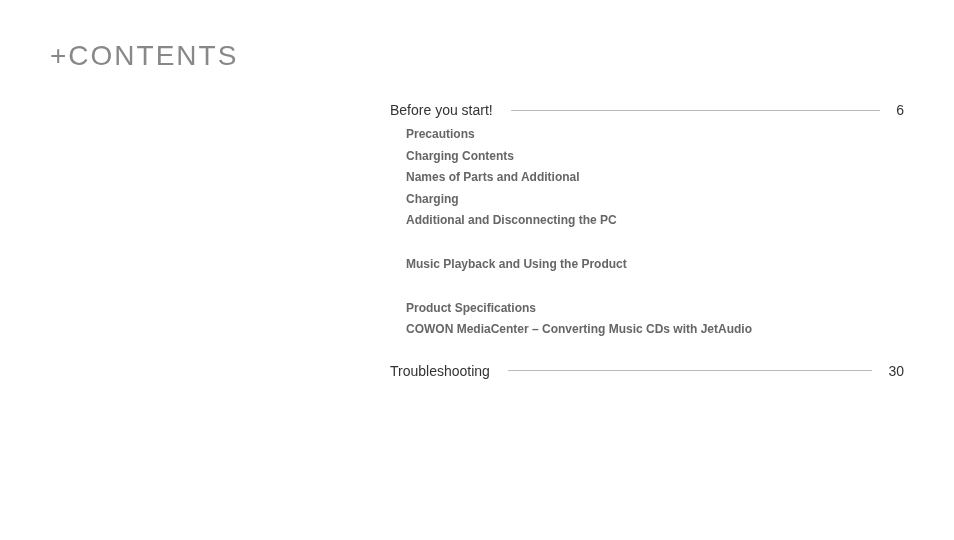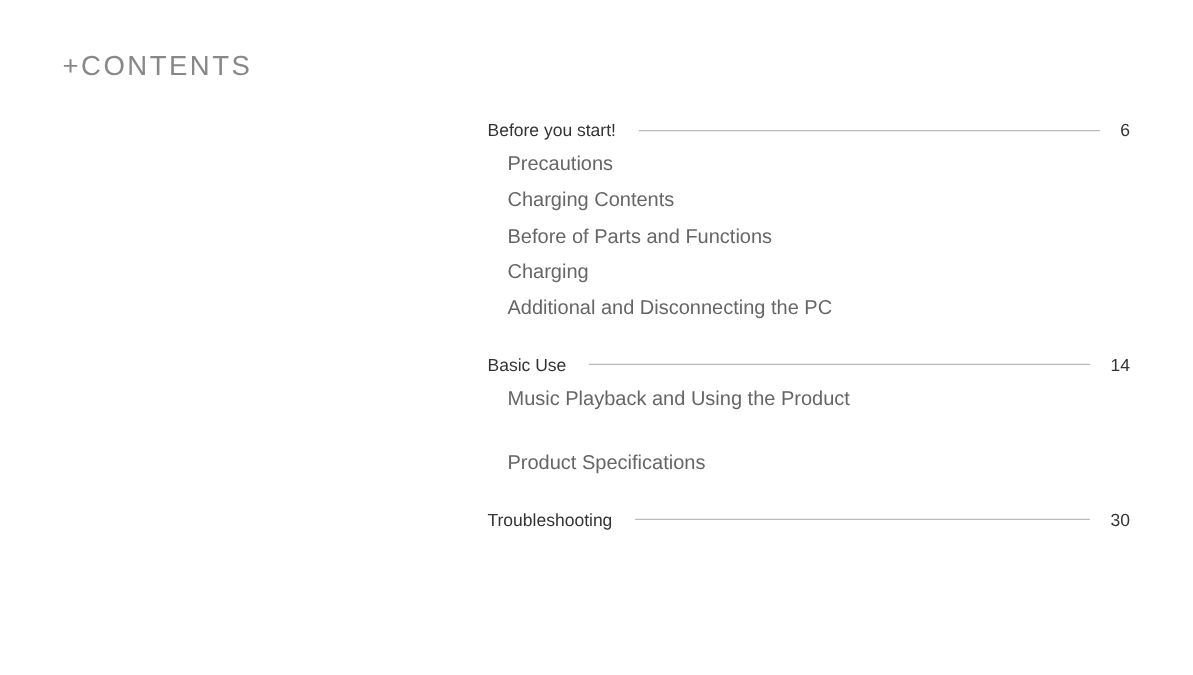--- a/index.html
+++ b/index.html
@@ -18,21 +18,21 @@
     }
 
     .page {
       width: 954px;
       height: 540px;
       padding: 40px 50px;
       position: relative;
     }
 
     .title {
-      font-size: 22px;
+      font-size: 28px;
       font-weight: 300;
       color: #555555;
       letter-spacing: 2px;
       margin-bottom: 30px;
     }
 
     .title span {
       color: #888888;
       font-weight: 300;
     }
@@ -73,24 +73,24 @@
       white-space: nowrap;
       margin-left: 8px;
     }
 
     .section-items {
       padding-left: 16px;
       margin-top: 4px;
     }
 
     .section-item {
-      font-size: 16px;
+      font-size: 12px;
       color: #666666;
       line-height: 1.8;
-      font-weight: 400;
+      font-weight: 700;
     }
   </style>
 </head>
 <body>
 
 <div class="page">
   <div class="title">
     <span>+</span><span>CONTENTS</span>
   </div>
 
@@ -98,38 +98,34 @@
 
   <div class="section">
         <div class="section-header">
           <span class="section-title">Before you start!</span>
           <span class="section-line"></span>
           <span class="section-page">6</span>
         </div>
         <div class="section-items">
           <div class="section-item">Precautions</div>
           <div class="section-item">Charging Contents</div>
-          <div class="section-item">Before of Parts and Functions</div>
+          <div class="section-item">Names of Parts and Additional</div>
           <div class="section-item">Charging</div>
           <div class="section-item">Additional and Disconnecting the PC</div>
         </div>
       </div>
       <div class="section">
-        <div class="section-header">
-          <span class="section-title">Basic Use</span>
-          <span class="section-line"></span>
-          <span class="section-page">14</span>
-        </div>
         <div class="section-items">
           <div class="section-item">Music Playback and Using the Product</div>
         </div>
       </div>
       <div class="section">
         <div class="section-items">
           <div class="section-item">Product Specifications</div>
+          <div class="section-item">COWON MediaCenter – Converting Music CDs with JetAudio</div>
         </div>
       </div>
       <div class="section">
         <div class="section-header">
           <span class="section-title">Troubleshooting</span>
           <span class="section-line"></span>
           <span class="section-page">30</span>
         </div>
       </div>
     </div>

